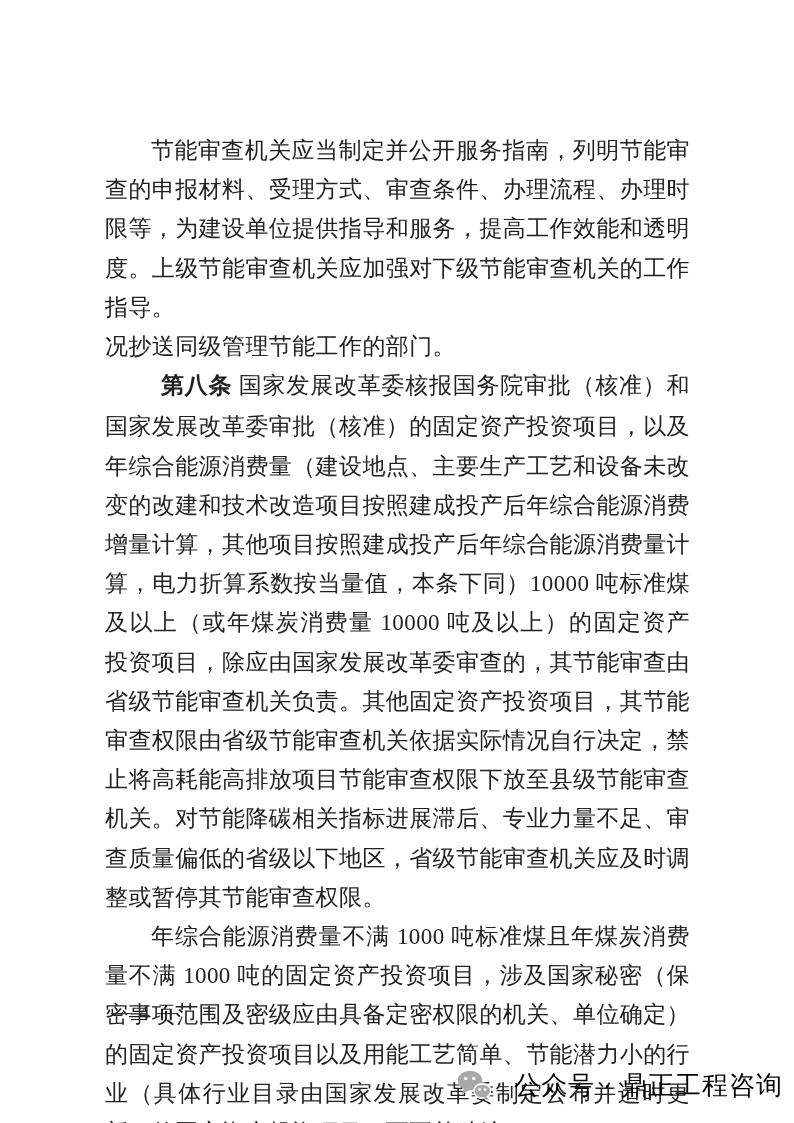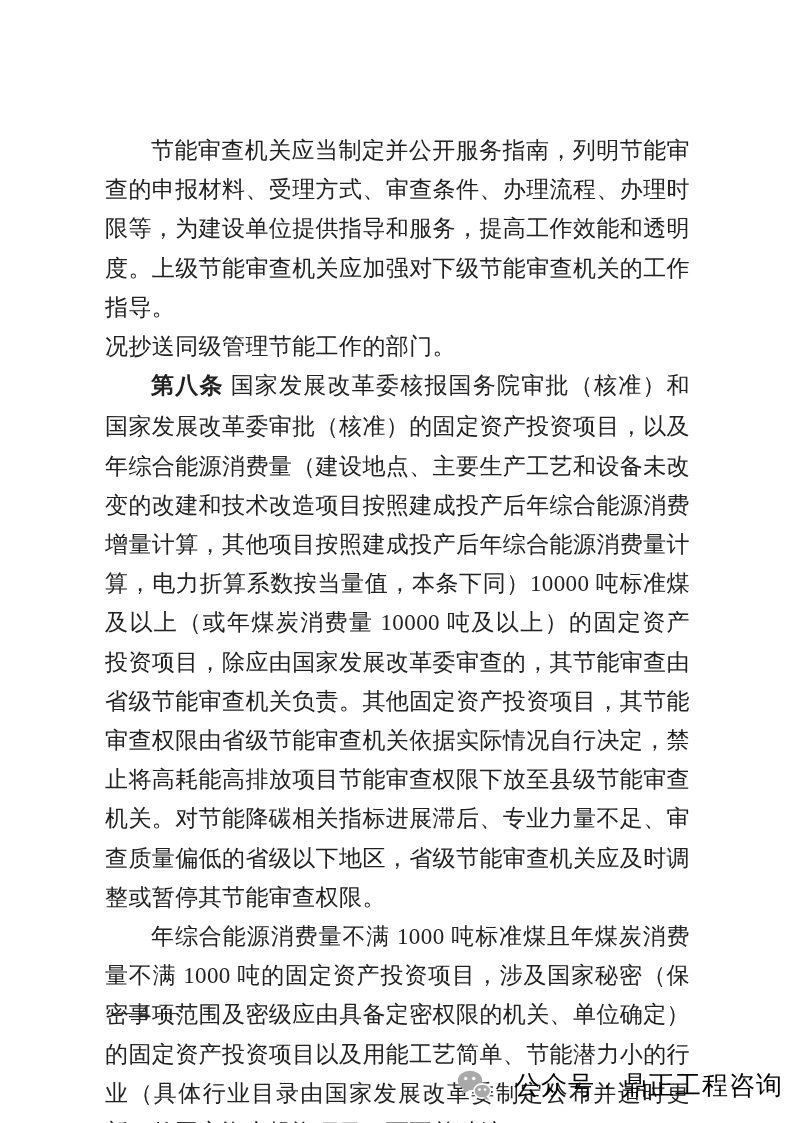--- a/index.html
+++ b/index.html
@@ -27,20 +27,21 @@
     letter-spacing: 0.4px;
     color: #212121;
     text-align: justify;
     text-justify: inter-ideograph;
   }
   .para { margin: 0; }
   .para.indent { text-indent: 2em; }
   .run.bold {
     font-weight: 700;
     font-family: Liberation Mono, monospace;
+    margin-left: 10px;
   }
   .page-number {
     position: absolute;
     left: 111px;
     top: 1000px;
     font-size: 21px;
     letter-spacing: 1px;
     color: #2b2b2b;
   }
   .footer-watermark {

